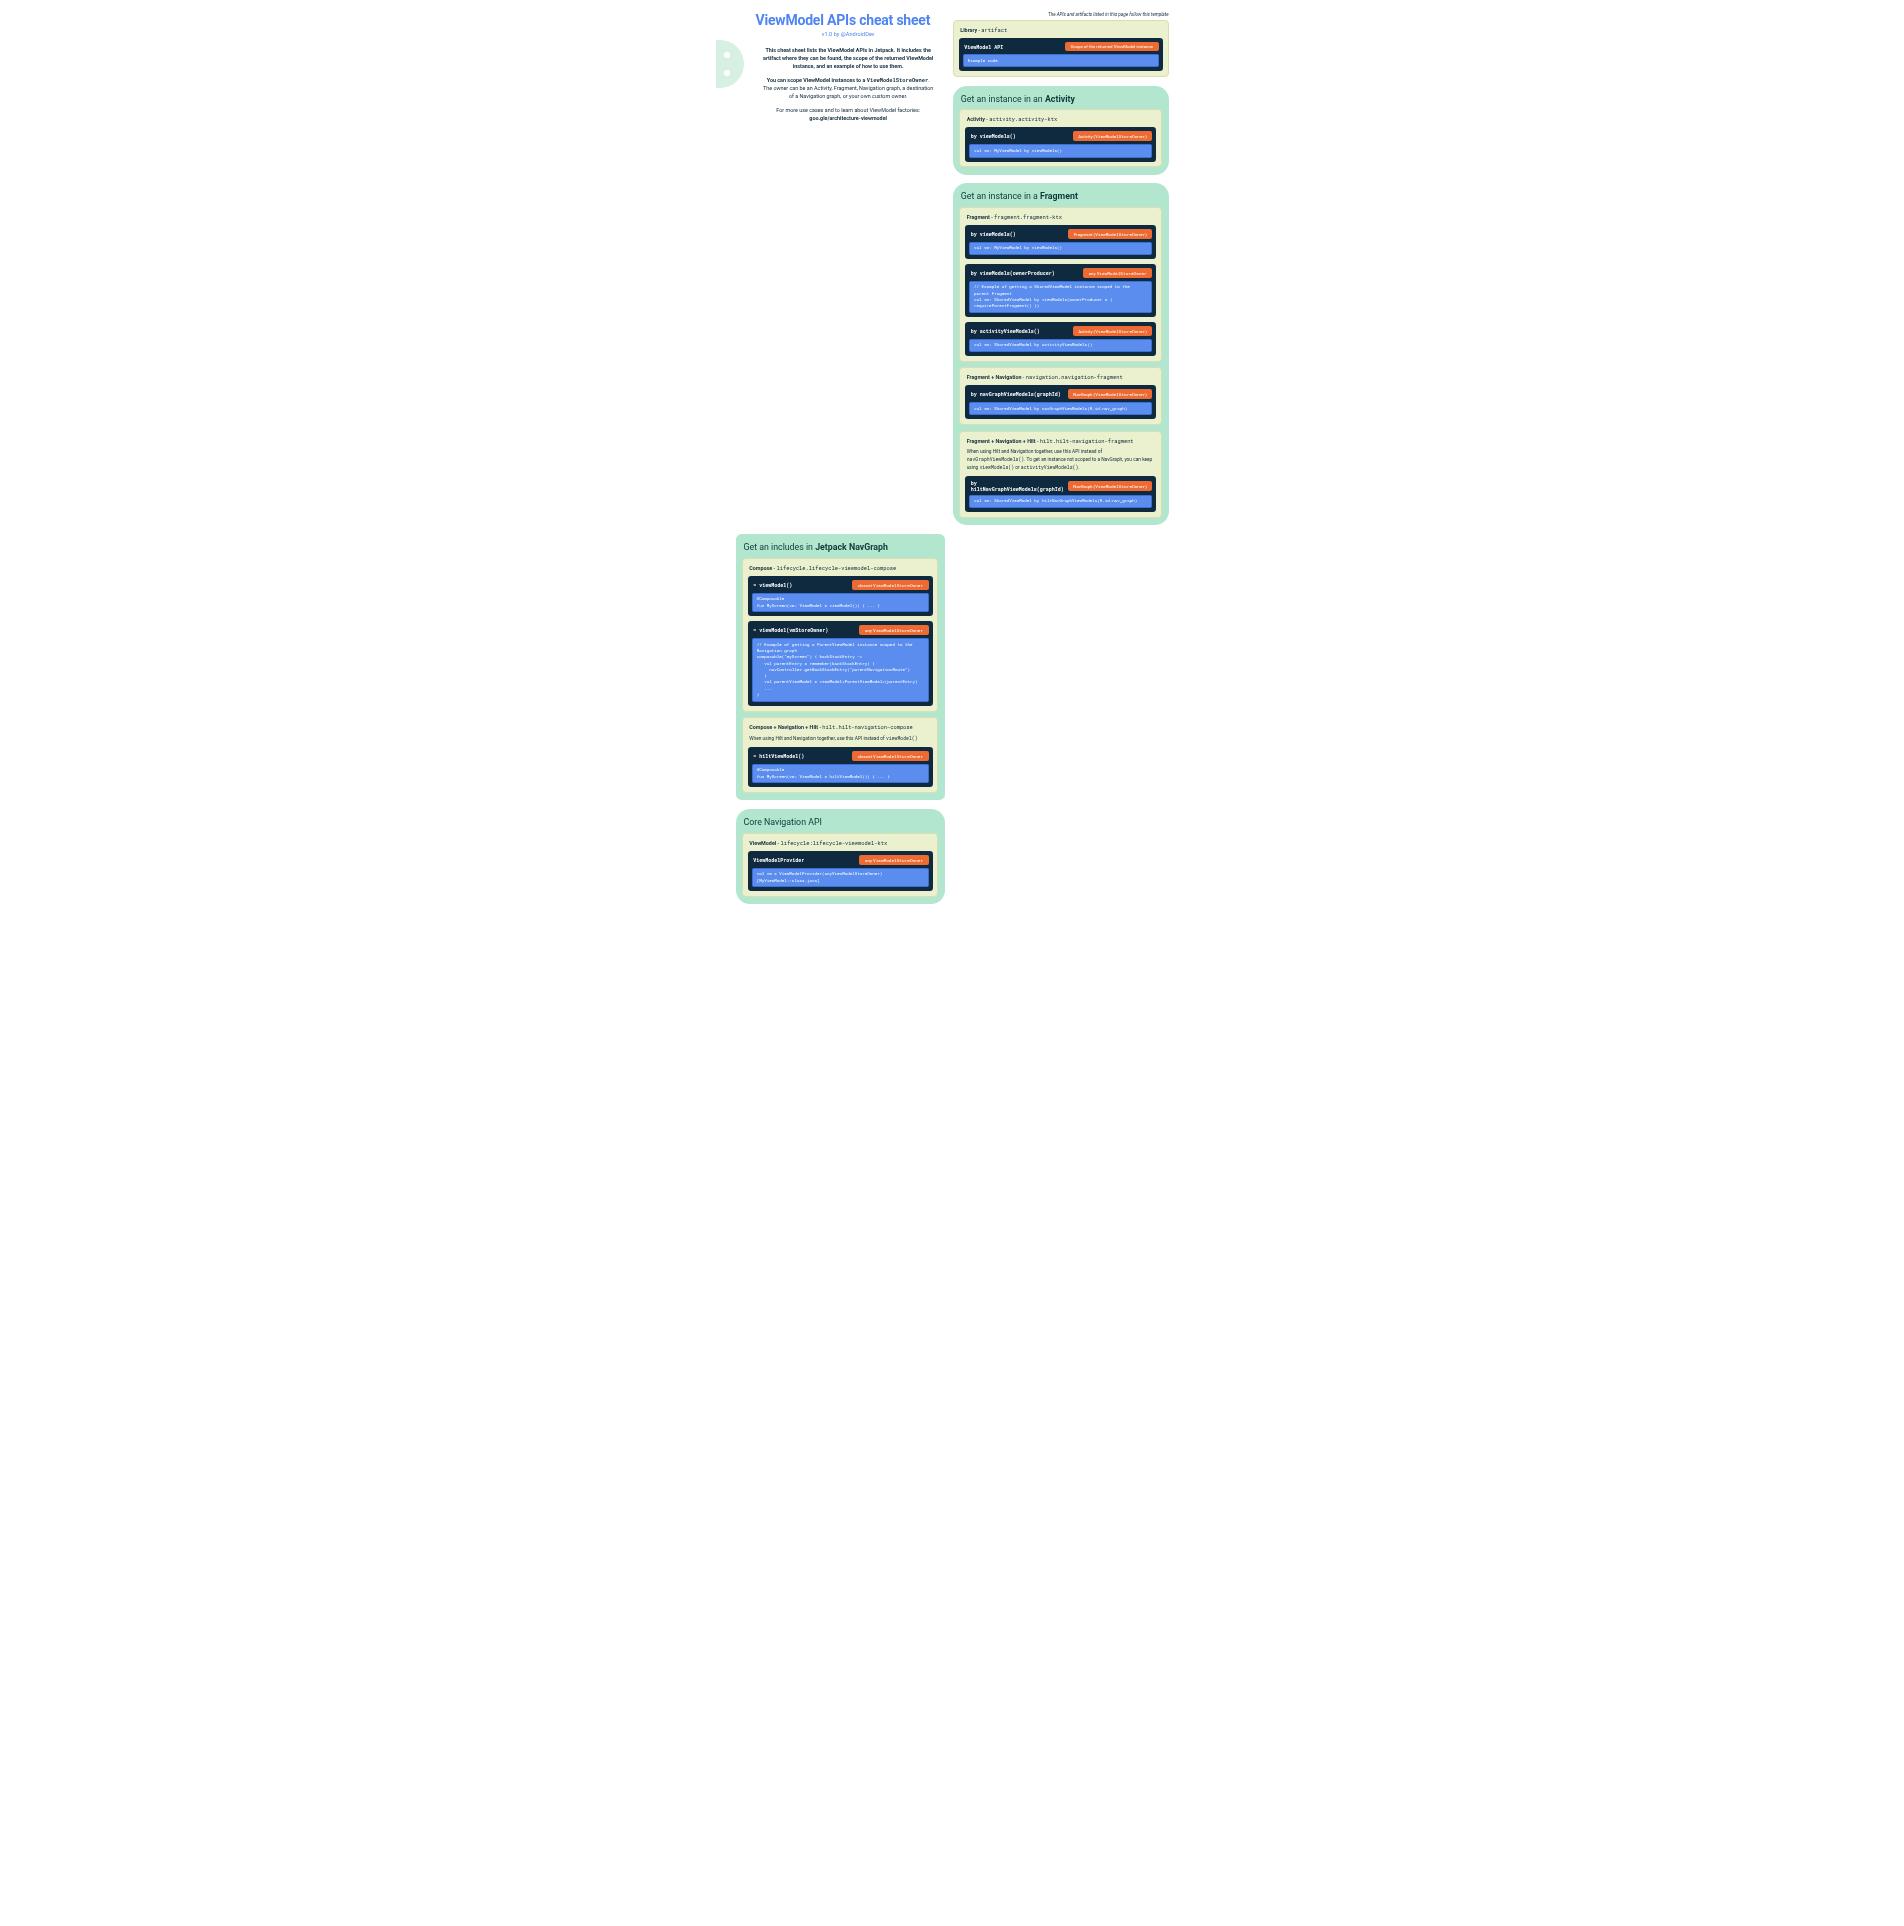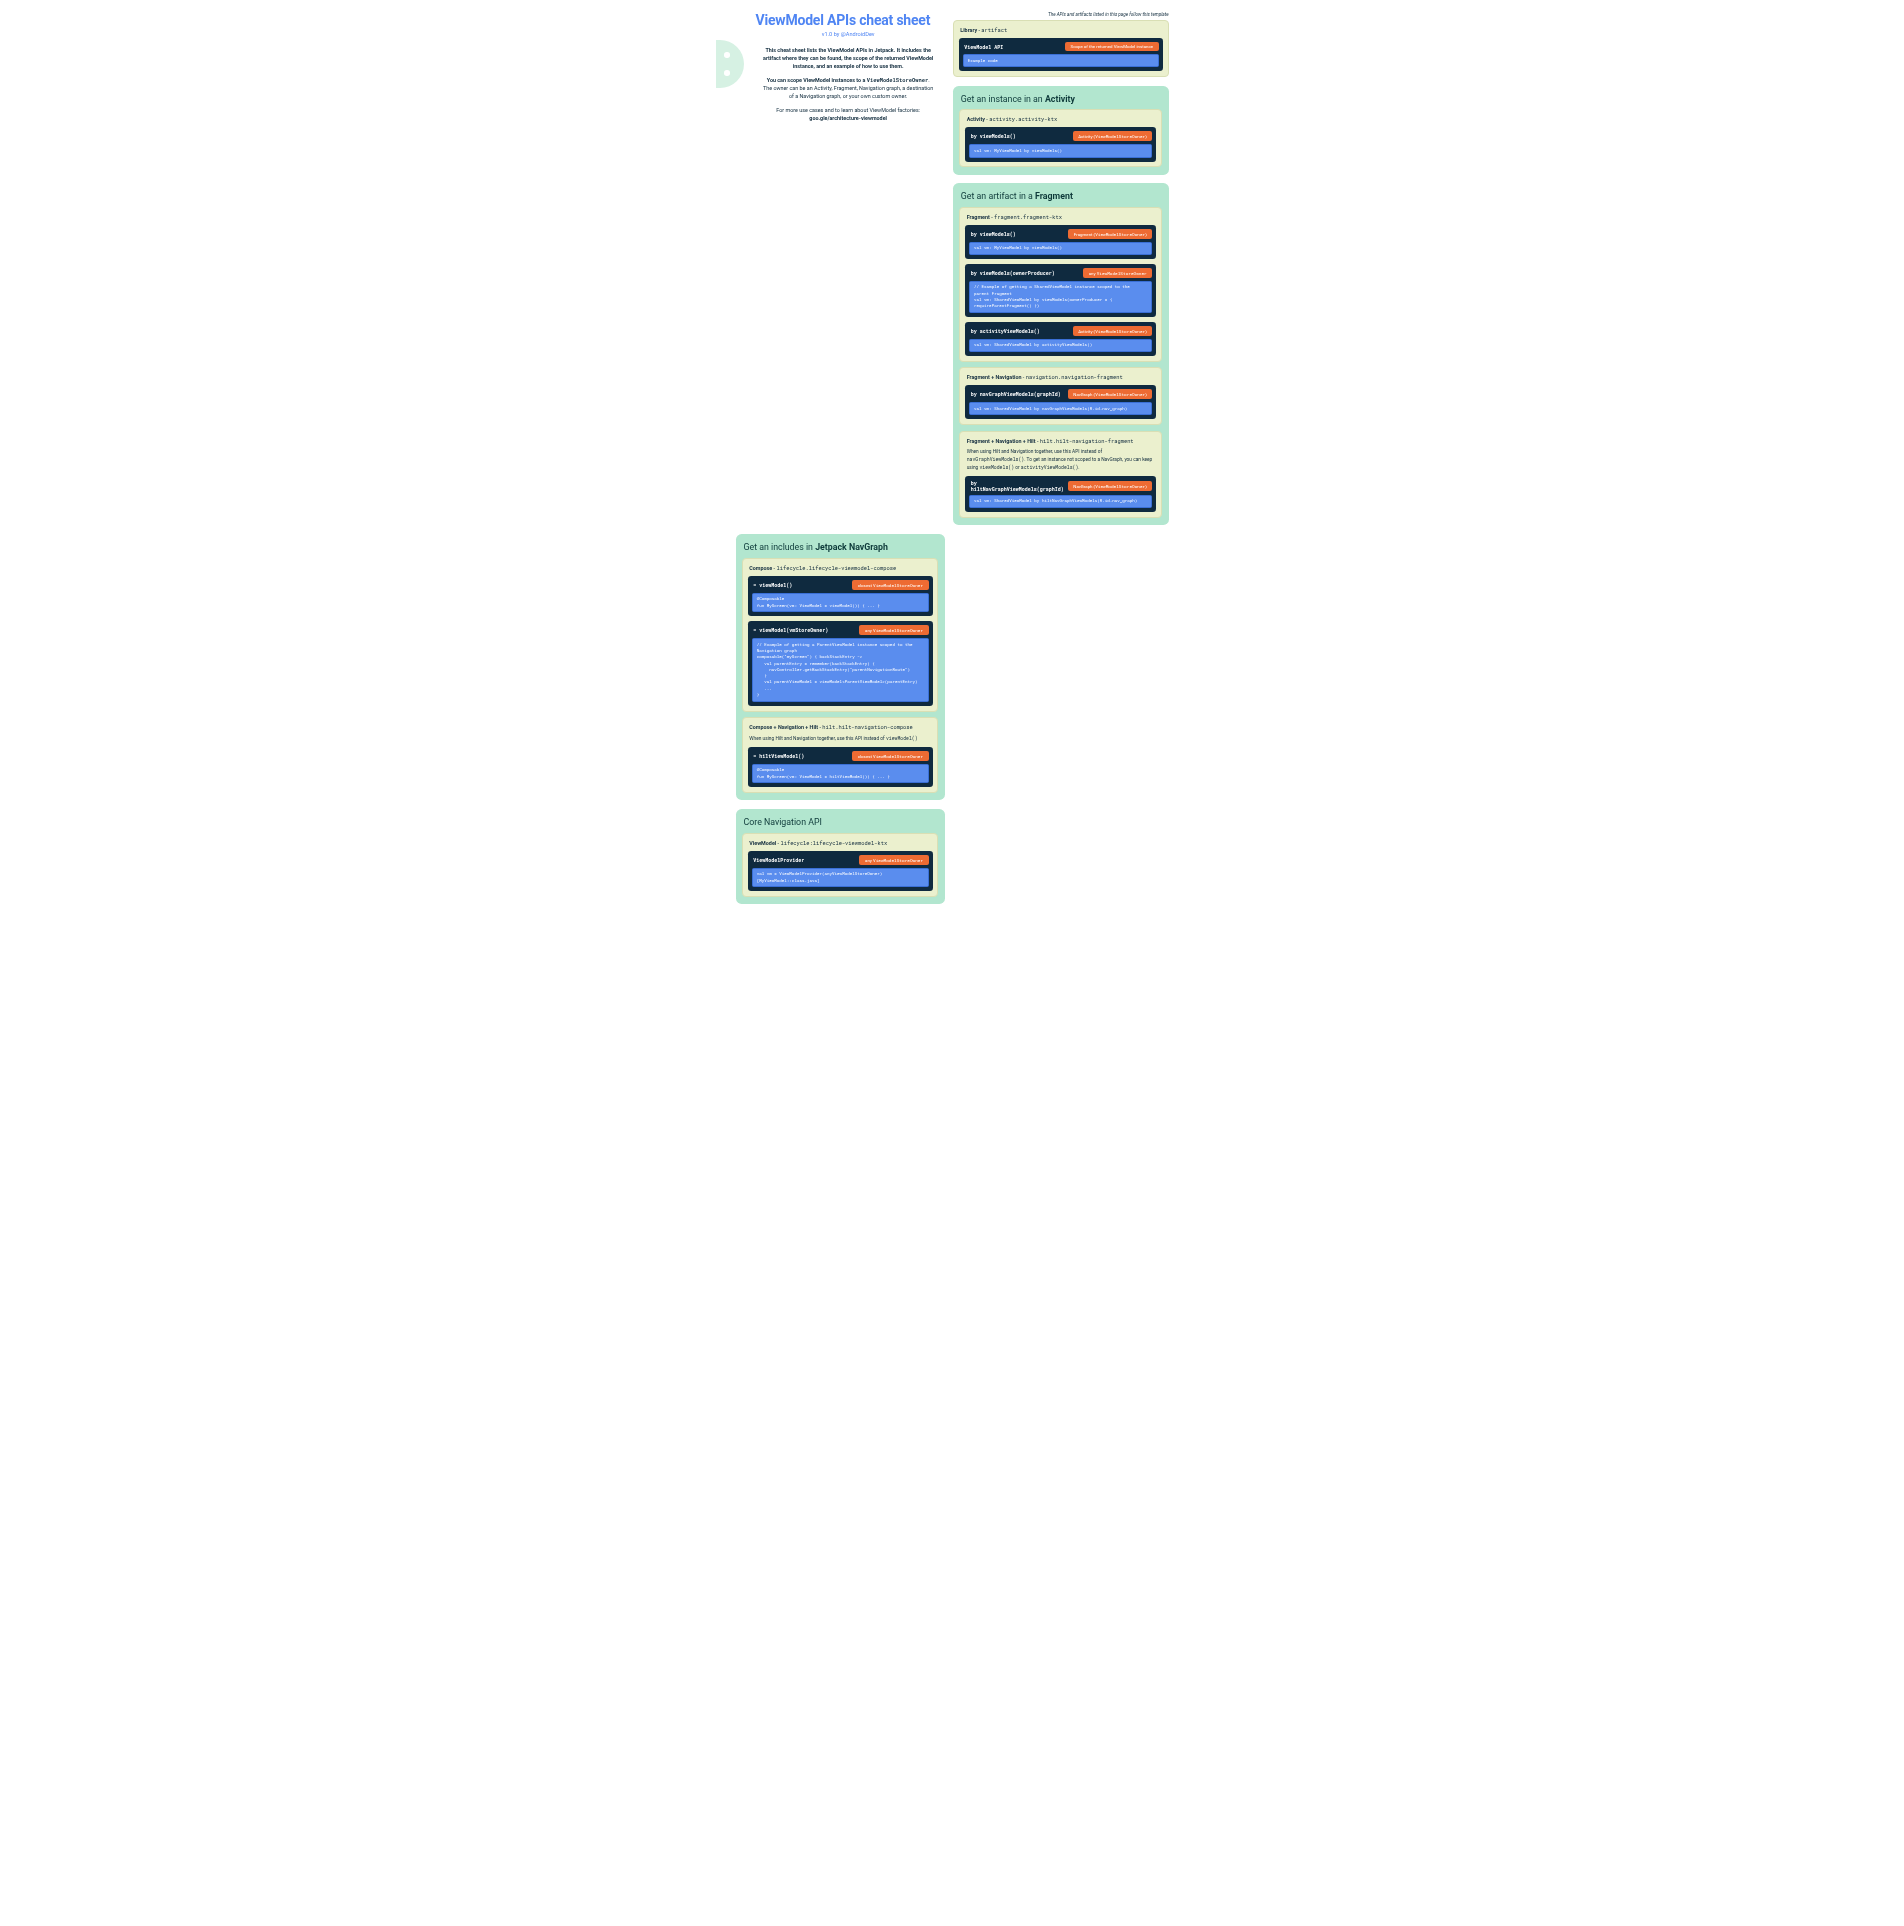--- a/index.html
+++ b/index.html
@@ -166,21 +166,21 @@
     padding:2.4px 4px;
     white-space:pre-wrap;
     word-break:break-word;
   }
   
   .right-top{
     grid-column:2/3;
   }
   
   .col-left{grid-column:1/2;}
-  .stack>*+*{margin-top:8.8px;}
+  .stack>*+*{margin-top:8.8px;border-radius:14px;}
 </style>
 </head>
 <body>
 
 <div class="page">
 
   <div class="hero">
     <div class="android-peek">
       <span class="android-antenna a1"></span>
       <span class="android-antenna a2"></span>
@@ -232,21 +232,21 @@
             <span class="api-name">by viewModels()</span>
             <span class="chip"><span>Activity (</span><span class="mono">ViewModelStoreOwner</span><span>)</span></span>
           </div>
           <div class="code-box">val vm: MyViewModel by viewModels()</div>
         </div>
       </div>
     </div>
 
     <div class="section">
       <div class="section-title">
-        <span>Get an artifact in a </span><b>Fragment</b>
+        <span>Get an instance in a </span><b>Fragment</b>
       </div>
 
       <div class="lib-card">
         <div class="lib-header">
           <b>Fragment</b> - <span class="mono">fragment.fragment-ktx</span>
         </div>
         <div class="api-block">
           <div class="api-row">
             <span class="api-name">by viewModels()</span>
             <span class="chip"><span>Fragment (</span><span class="mono">ViewModelStoreOwner</span><span>)</span></span>

